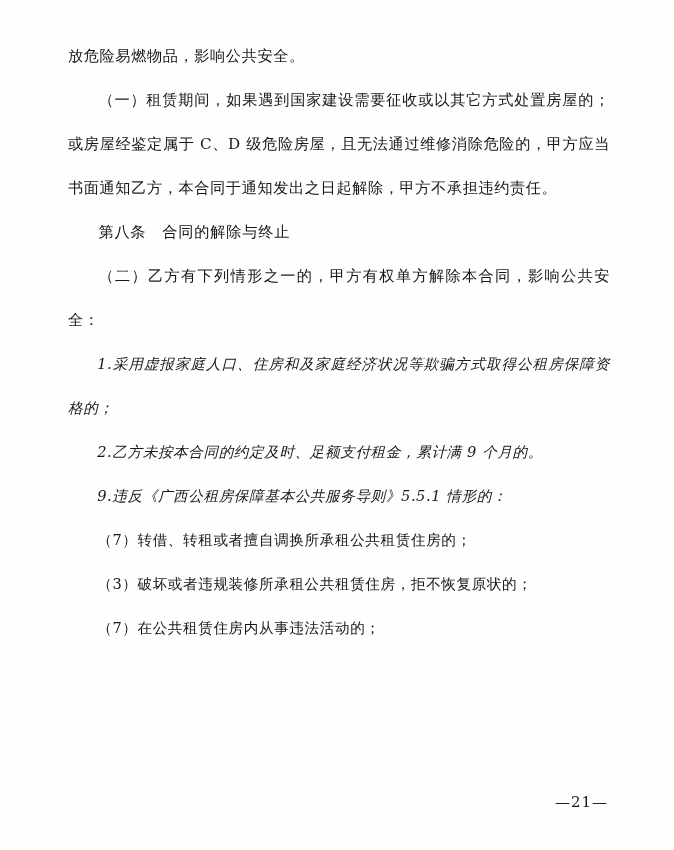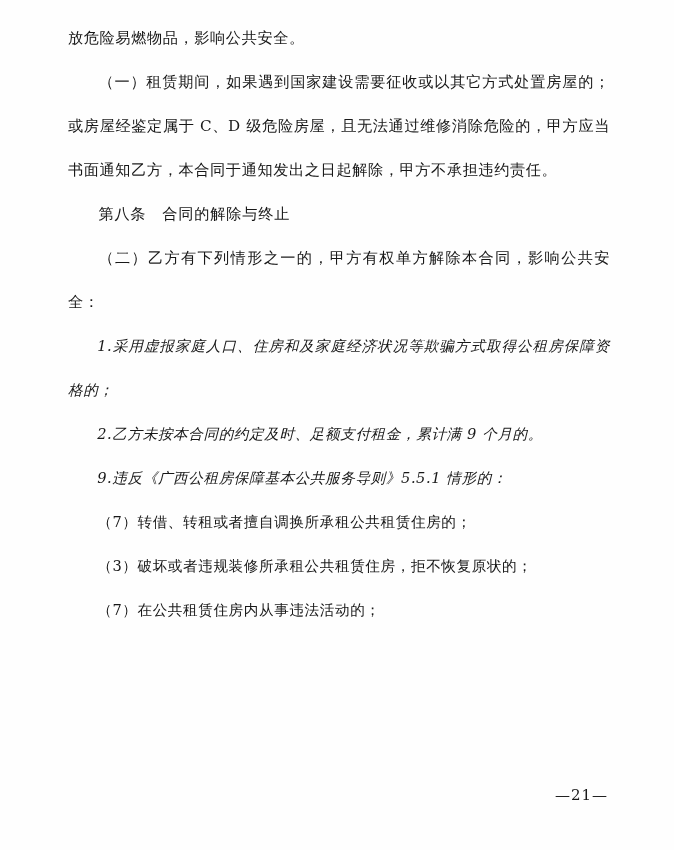--- a/index.html
+++ b/index.html
@@ -12,21 +12,21 @@
     background: #ffffff;
     font-family: "DejaVu Serif", "Liberation Serif", serif;
     color: #1a1a1a;
     overflow: hidden;
   }
   .page {
     position: relative;
     width: 674px;
     height: 850px;
     box-sizing: border-box;
-    padding: 16px 64px 0 68px;
+    padding: 34px 64px 0 68px;
     background: #fefefe;
   }
   .doc-body {
     font-size: 15.2px;
     line-height: 44px;
     letter-spacing: 0.6px;
     text-align: justify;
     color: #181818;
   }
   .para {
@@ -46,21 +46,21 @@
     font-size: 14.6px;
     font-style: italic;
   }
   .para.item {
     text-indent: 2em;
     font-size: 14.6px;
   }
   .page-number {
     position: absolute;
     right: 66px;
-    bottom: 46px;
+    bottom: 39px;
     font-size: 15px;
     letter-spacing: 1px;
     color: #181818;
     font-family: "DejaVu Serif", "Liberation Serif", serif;
   }
 </style>
 </head>
 <body>
 
 <div class="page">

